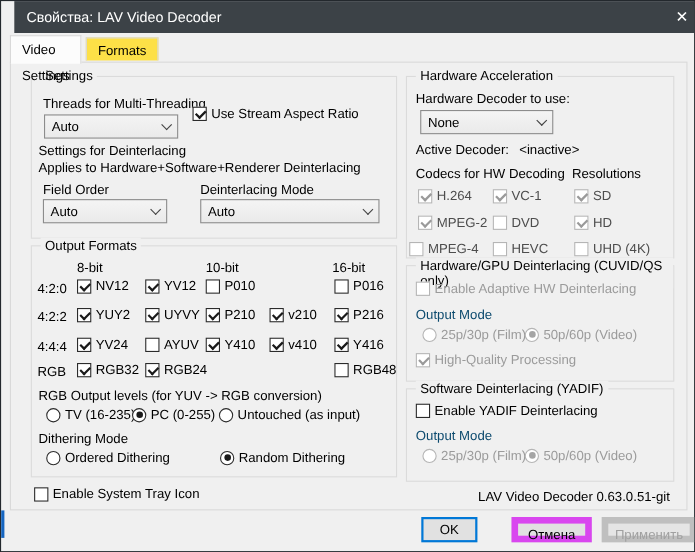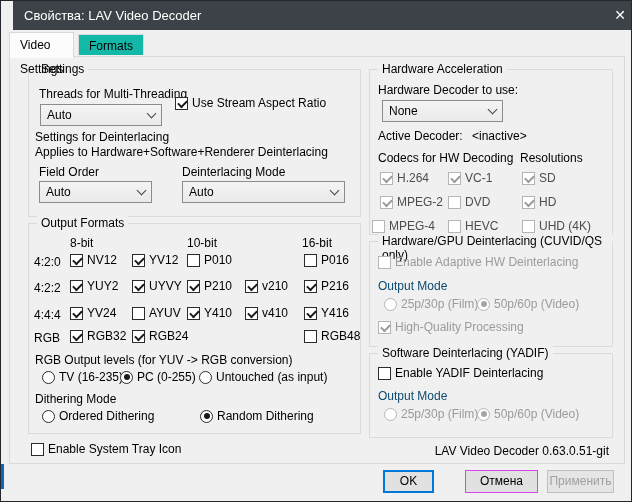--- a/index.html
+++ b/index.html
@@ -3,21 +3,21 @@
 <meta charset="utf-8">
 <style>
   html,body{margin:0;padding:0;background:#c8c8c8;}
   *{box-sizing:border-box;font-family:"Liberation Sans","DejaVu Sans",sans-serif;}
   .window{position:relative;width:632px;height:502px;background:#f0f0f0;border:1px solid #23282d;overflow:hidden;}
   .titlebar{position:absolute;left:0;top:0;width:100%;height:29px;background:#3c4247;color:#fff;margin-left:12px;}
   .title{position:absolute;left:11px;top:0;line-height:29px;font-size:13px;}
   .close-btn{position:absolute;right:0;top:0;width:46px;height:29px;color:#fff;font-size:14px;text-align:center;line-height:29px;cursor:pointer;}
   
   .tabstrip{position:absolute;left:8px;top:31px;height:25px;}
-  .tab{position:absolute;top:2px;height:21px;font-size:12px;padding:0 10px;line-height:22px;background:#14b8a6;border:1px solid #d9d9d9;border-bottom:none;color:#000;}
+  .tab{position:absolute;top:2px;height:21px;font-size:12px;padding:0 10px;line-height:22px;background:#fde047;border:1px solid #d9d9d9;border-bottom:none;color:#000;}
   .tab.active{top:0;height:26px;background:#fcfcfc;z-index:3;line-height:24px;border-color:#d9d9d9;}
   .tab-vs{left:0;}
   .tab-fmt{left:69px;}
   .panel{position:absolute;left:8px;top:55px;width:616px;height:408px;background:#f0f0f0;border:1px solid #d9d9d9;z-index:1;}
   
   .gb{position:absolute;border:1px solid #dbdbdb;background:transparent;z-index:2;}
   .gb-label{position:absolute;top:-8px;left:8px;background:#f0f0f0;padding:0 4px;font-size:12px;color:#000;}
   .txt{position:absolute;font-size:12px;color:#000;white-space:nowrap;}
   .gray{color:#0c4a6e;}
   
@@ -30,21 +30,21 @@
   .box.checked::after{content:"";position:absolute;left:2px;top:2px;width:7px;height:4px;border-left:2px solid #1a1a1a;border-bottom:2px solid #1a1a1a;transform:rotate(-45deg);}
   .radio{position:relative;width:13px;height:13px;background:#fff;border:1px solid #2b2b2b;border-radius:50%;margin-right:4px;flex:0 0 13px;}
   .radio.selected::after{content:"";position:absolute;left:2.5px;top:2.5px;width:6px;height:6px;border-radius:50%;background:#1a1a1a;}
   .cb.dis{color:#9b9b9b;}
   .cb.dim{color:#4d4d4d;}
   .cb.dis .box,.cb.dim .box{border-color:#b5b5b5;}
   .cb.dis .box.checked::after,.cb.dim .box.checked::after{border-color:#9a9a9a;}
   .cb.dis .radio{border-color:#b5b5b5;}
   .cb.dis .radio.selected::after{background:#a5a5a5;}
   
-  .btn{position:absolute;height:23px;background:#e1e1e1;border:1px solid #d946ef;font-size:12px;text-align:center;line-height:21px;cursor:pointer;}
+  .btn{position:absolute;height:23px;background:#e1e1e1;border:6px solid #d946ef;font-size:12px;text-align:center;line-height:21px;cursor:pointer;}
   .btn.default{border:2px solid #0078d7;line-height:19px;}
   .btn.disabled{color:#a0a0a0;border-color:#bfbfbf;background:#e5e5e5;cursor:default;}
   .edge-blue{position:absolute;left:0;top:463px;width:3px;height:25px;background:#1565c0;}
 </style>
 </head>
 <body>
 
 <div class="window">
 
   <div class="titlebar">
@@ -281,16 +281,16 @@
   </div>
 
   <label class="cb" style="left:30px;top:441px;z-index:2;">
       <span class="box"></span>
       <span>Enable System Tray Icon</span>
     </label>
   <span class="txt" style="right:22px;top:443px;left:auto;z-index:2;">LAV Video Decoder 0.63.0.51-git</span>
 
   <div class="btn default" style="left:382px;top:469px;width:51px;">OK</div>
   <div class="btn" style="left:464px;top:469px;width:73px;">Отмена</div>
-  <div class="btn disabled" style="left:546px;top:469px;width:67px;">Применить</div>
+  <div class="btn disabled" style="left:546px;top:469px;width:86px;">Применить</div>
 
   <div class="edge-blue"></div>
 </div>
 
 </body></html>

